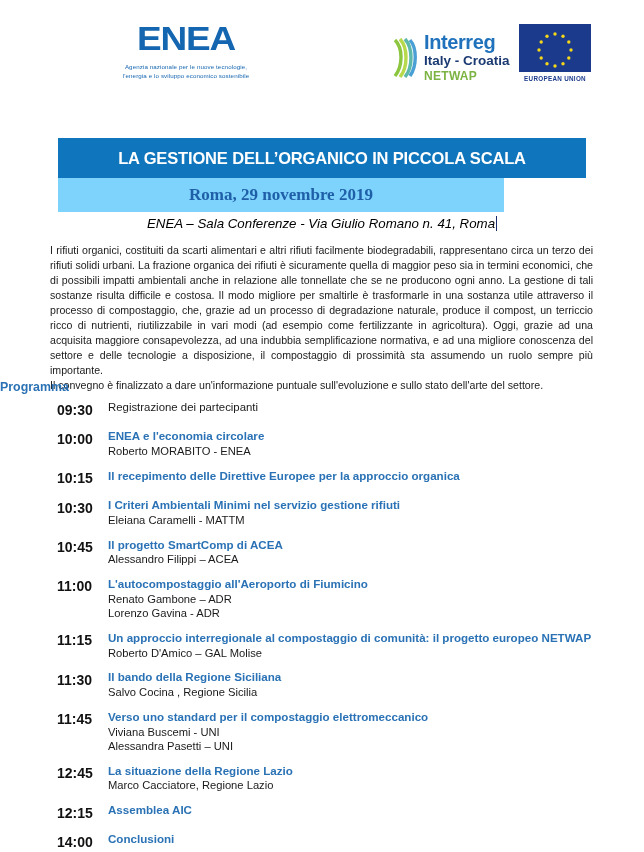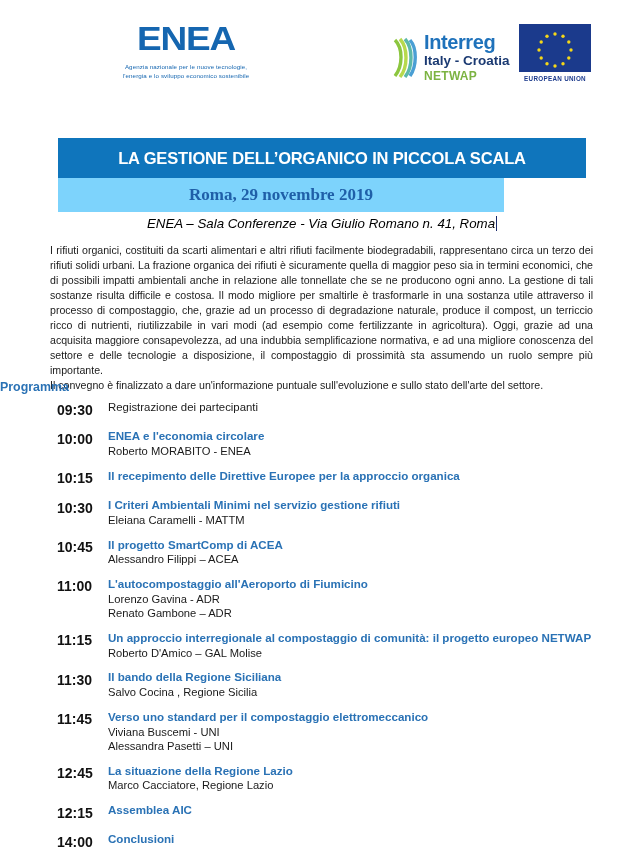--- a/index.html
+++ b/index.html
@@ -313,22 +313,22 @@
       <div class="agenda-time">10:45</div>
       <div class="agenda-body">
         <div class="agenda-title">Il progetto SmartComp di ACEA</div>
         <div class="agenda-speaker">Alessandro Filippi – ACEA</div>
       </div>
     </div>
     <div class="agenda-row">
       <div class="agenda-time">11:00</div>
       <div class="agenda-body">
         <div class="agenda-title">L'autocompostaggio all'Aeroporto di Fiumicino</div>
+        <div class="agenda-speaker">Renato Gambone – ADR</div>
         <div class="agenda-speaker">Lorenzo Gavina - ADR</div>
-        <div class="agenda-speaker">Renato Gambone – ADR</div>
       </div>
     </div>
     <div class="agenda-row">
       <div class="agenda-time">11:15</div>
       <div class="agenda-body">
         <div class="agenda-title">Un approccio  interregionale al compostaggio di comunità: il progetto europeo NETWAP</div>
         <div class="agenda-speaker">Roberto D'Amico – GAL Molise</div>
       </div>
     </div>
     <div class="agenda-row">

